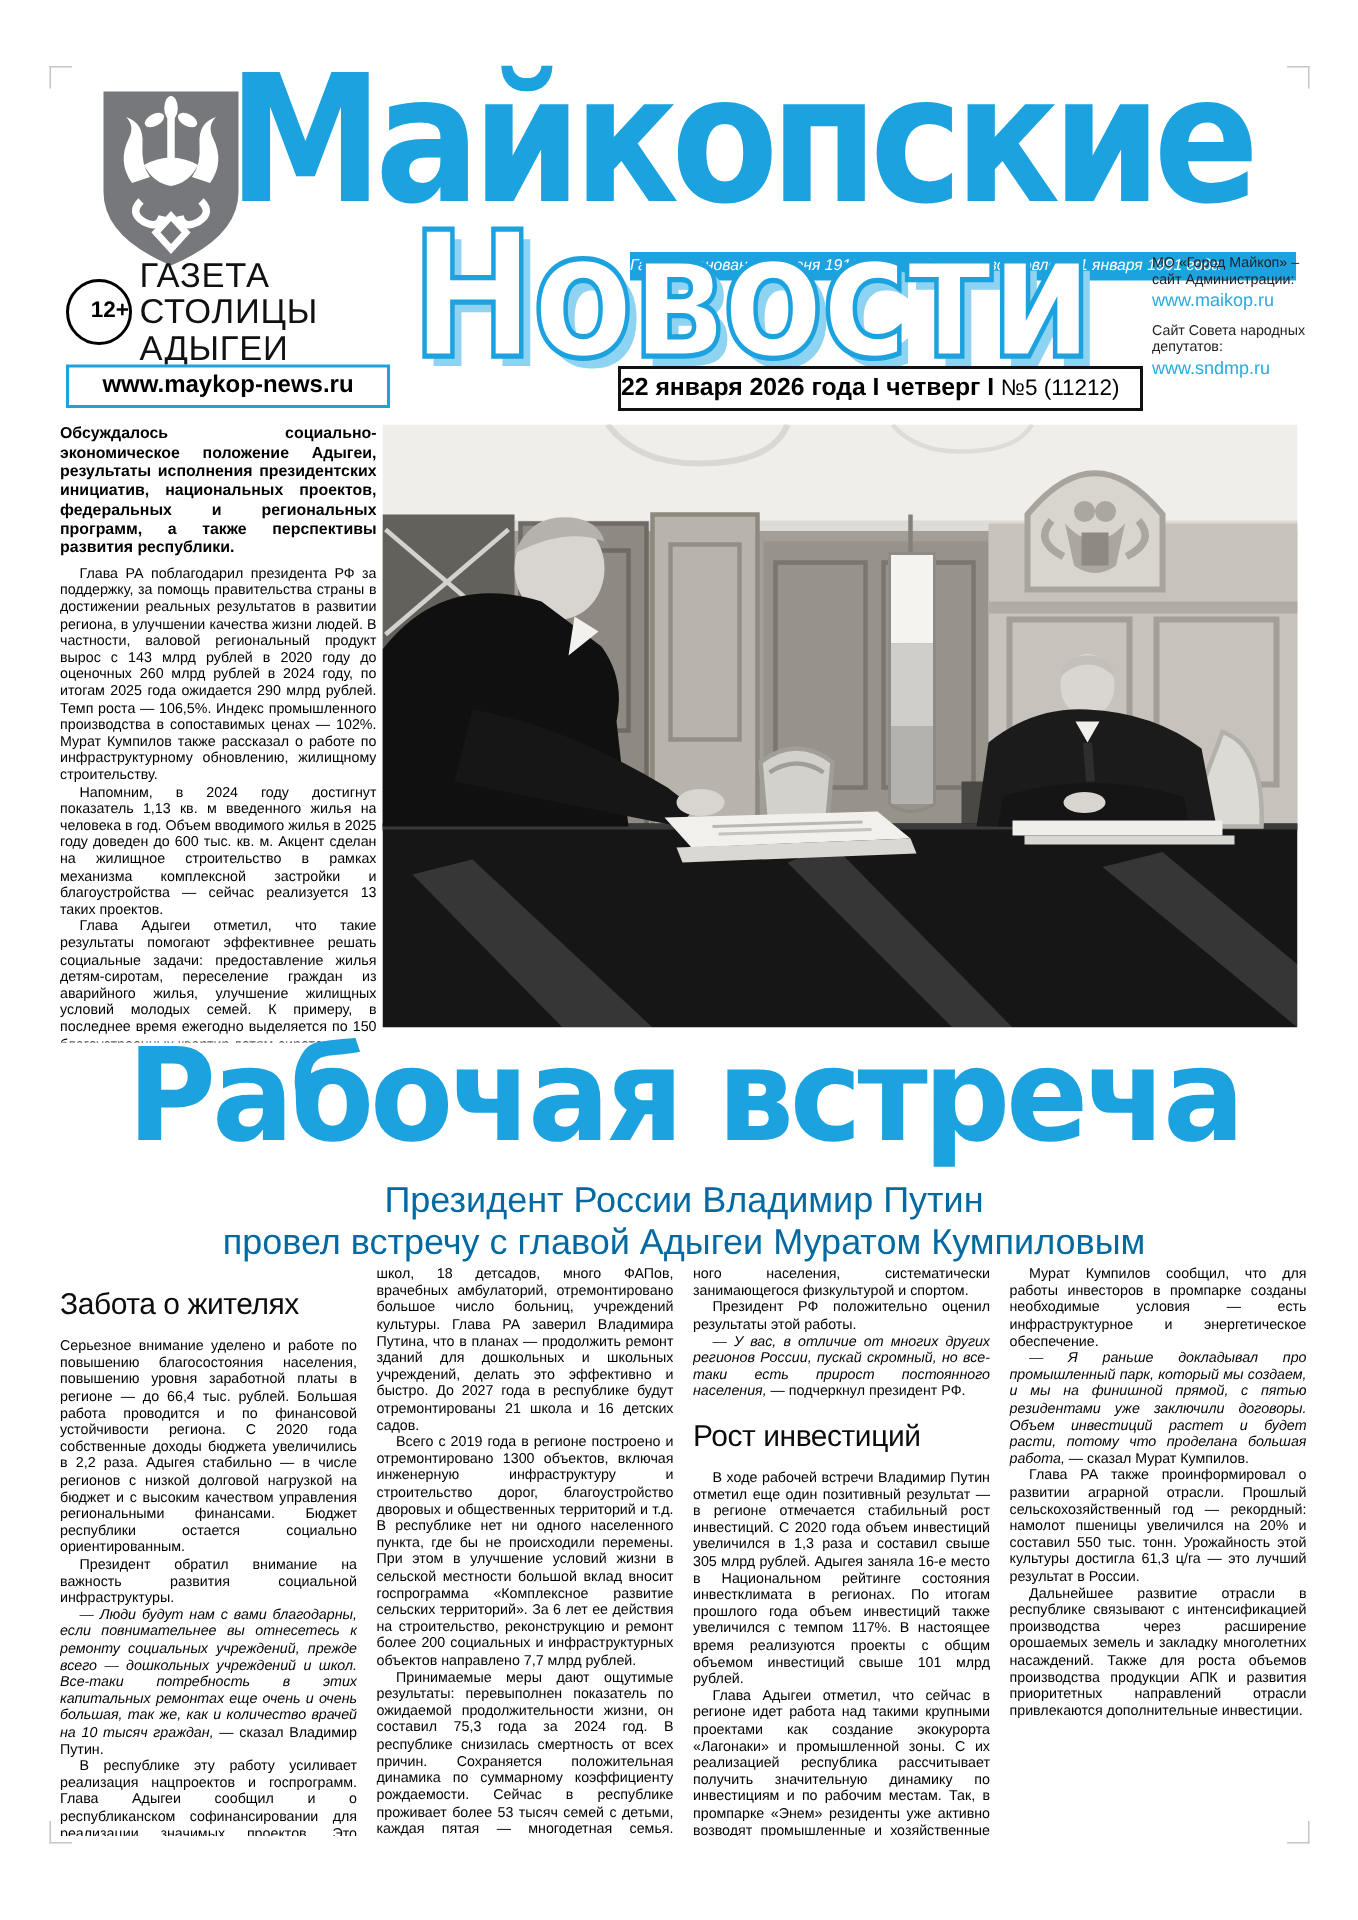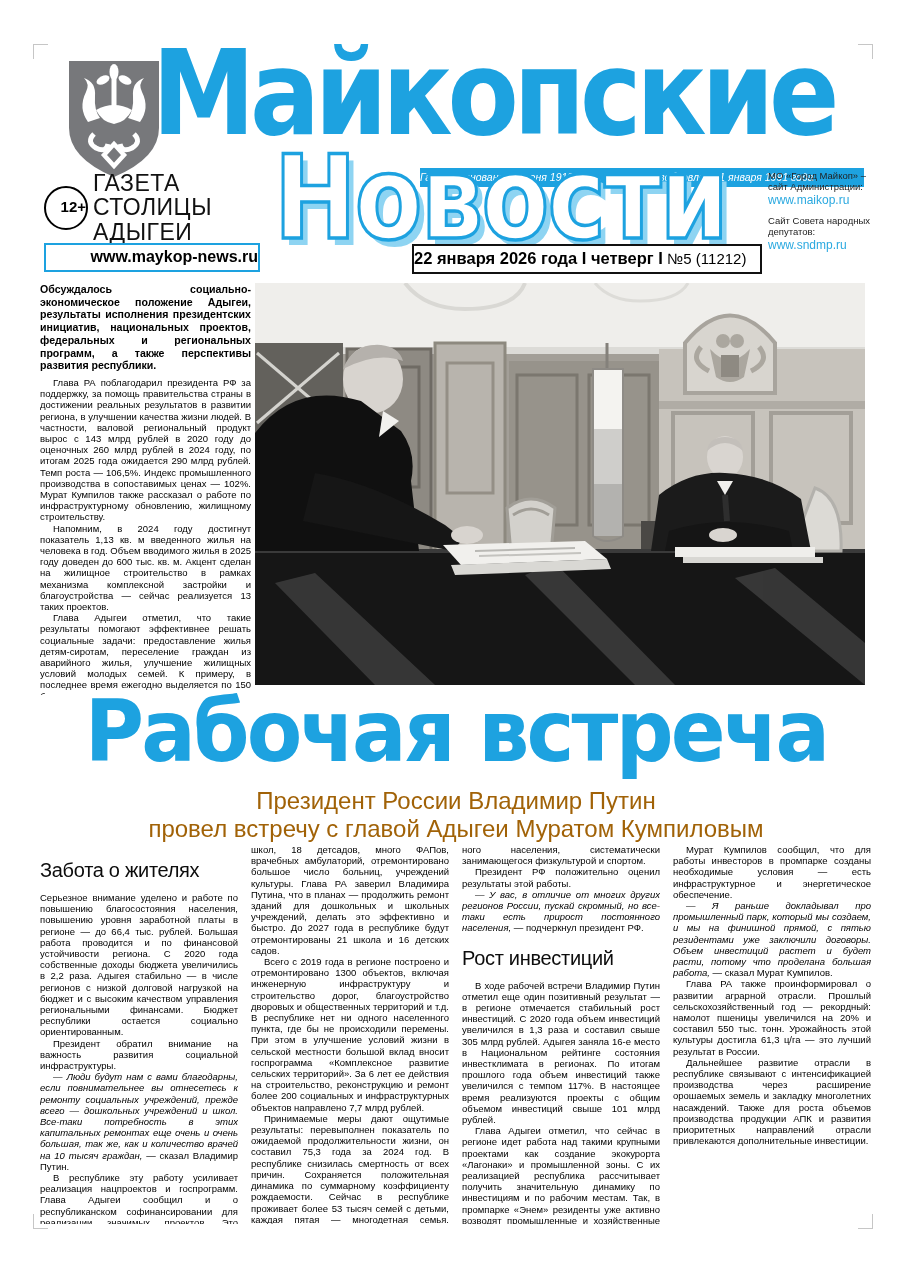--- a/index.html
+++ b/index.html
@@ -13,21 +13,21 @@
   .mark.bl{left:33px;top:1214px;border-left-width:1px;border-bottom-width:1px;}
   .mark.br{left:858px;top:1214px;border-right-width:1px;border-bottom-width:1px;}
 
   
   .emblem{position:absolute;left:66px;top:58px;width:96px;height:122px;}
   .age{position:absolute;left:44px;top:186px;width:40px;height:40px;border:2.5px solid #000;
        border-radius:50%;text-align:right;line-height:38px;font-weight:bold;font-size:15px;}
   .tagline{position:absolute;left:93px;top:171px;width:164px;
        font-size:23px;line-height:1.06;color:#111;letter-spacing:.5px;}
   .siteb{position:absolute;left:44px;top:243px;width:212px;height:25px;border:2.5px solid #1da2e0;
-       text-align:right;font-weight:bold;font-size:16px;line-height:24px;background:#fff;}
+       text-align:center;font-weight:bold;font-size:16px;line-height:24px;background:#fff;}
   .title-top{position:absolute;left:152px;top:34px;font-family:"DejaVu Sans",sans-serif;
        font-weight:bold;font-size:118px;line-height:1;color:#1da2e0;letter-spacing:-6px;
        transform:scaleX(.88);transform-origin:left top;white-space:nowrap;z-index:2;}
   .band{position:absolute;left:420px;top:168px;width:444px;height:19px;background:#1da2e0;
        color:#fff;font-style:italic;font-size:10.5px;line-height:19px;text-align:left;
        white-space:nowrap;z-index:1;}
   .title-bottom{position:absolute;left:274px;top:140px;font-family:"DejaVu Sans",sans-serif;
        font-weight:bold;font-size:116px;line-height:1;color:#fff;letter-spacing:-2px;
        -webkit-text-stroke:3.5px #1da2e0;text-shadow:7px 7px 0 #8ed4f2;
        transform:scaleX(.85);transform-origin:left top;white-space:nowrap;z-index:2;}
@@ -45,21 +45,21 @@
   p.body.ni{text-indent:0;}
   .photo{position:absolute;left:255px;top:283px;width:610px;height:402px;margin:0;}
   .photo svg{display:block;width:100%;height:100%;}
 
   
   .headline{position:absolute;left:40px;top:688px;width:832px;margin:0;text-align:center;
        font-family:"DejaVu Sans",sans-serif;font-weight:bold;font-size:86px;line-height:1;
        color:#1da2e0;letter-spacing:-3px;transform:scaleX(.94);transform-origin:center top;
        white-space:nowrap;}
   .subhead{position:absolute;left:40px;top:787px;width:832px;text-align:center;
-       font-size:24px;line-height:1.18;color:#a16207;}
+       font-size:24px;line-height:1.18;color:#0369a1;}
 
   
   .cols{position:absolute;left:40px;top:844px;width:832px;height:380px;display:flex;gap:13px;}
   .col{width:198px;height:380px;overflow:hidden;}
   .col h2{font-size:20px;font-weight:400;letter-spacing:-.3px;margin:15px 0 10px;color:#0c0c0c;}
   .col h2.mid{margin-top:13px;}
 </style>
 </head>
 <body>
 

